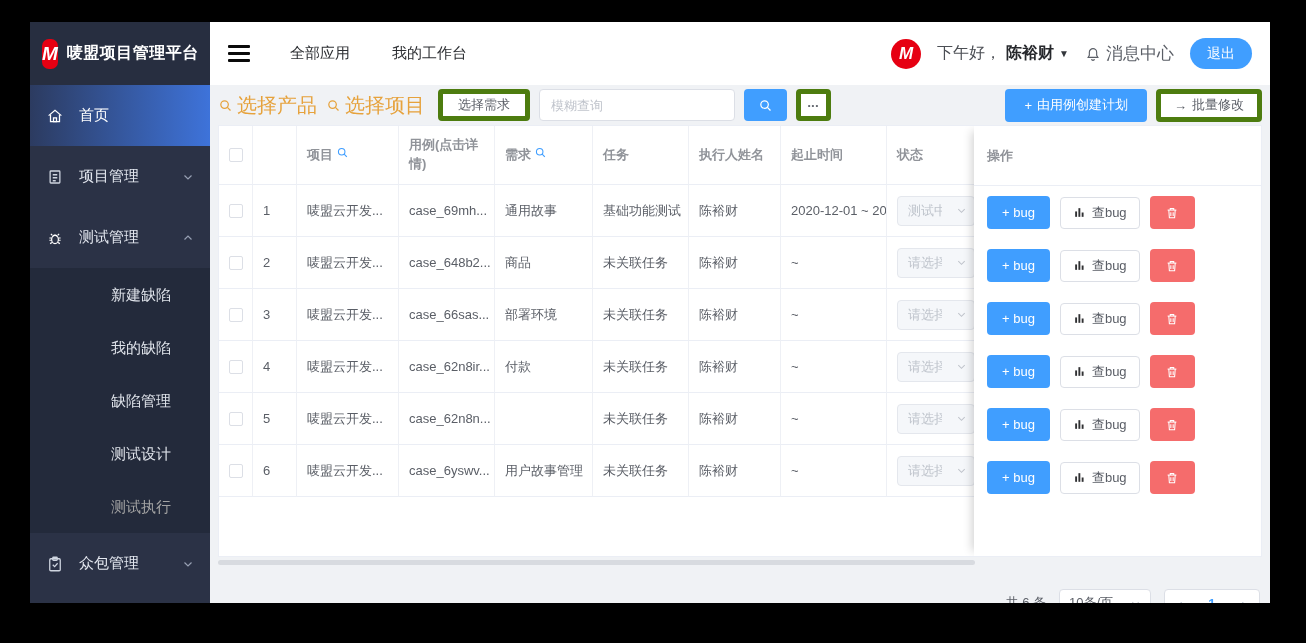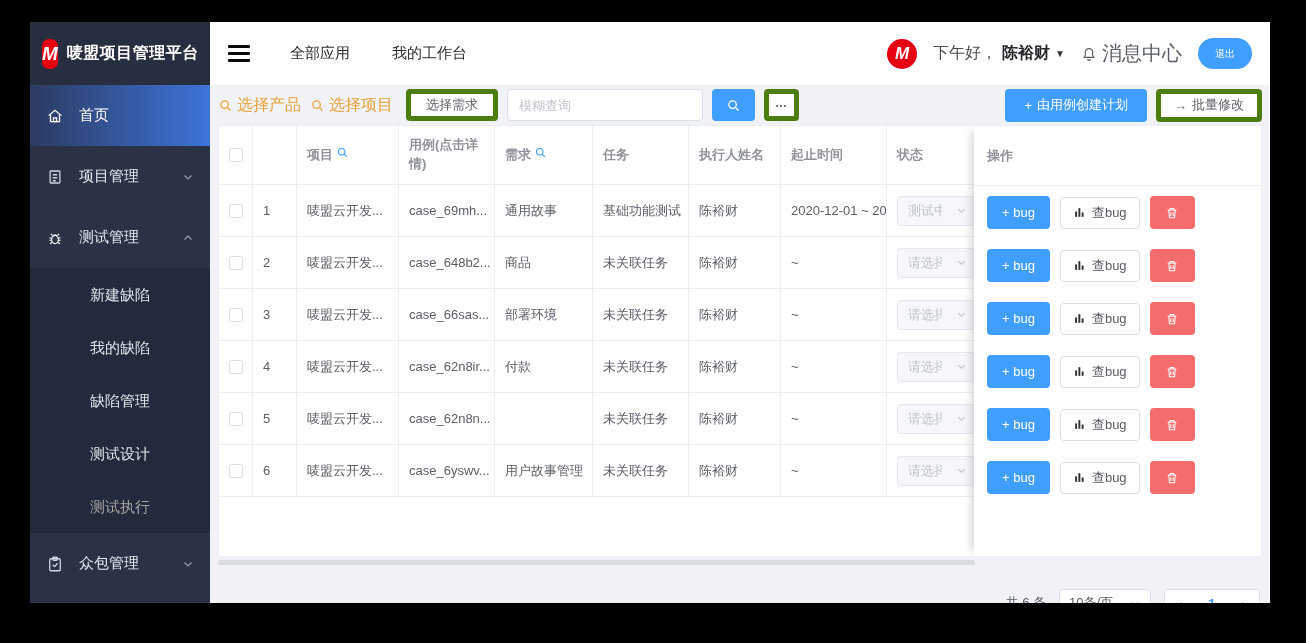--- a/index.html
+++ b/index.html
@@ -8,42 +8,42 @@
 
   
   .sidebar { width:180px; flex-shrink:0; background:#2b3246; color:#dfe3ea; display:flex; flex-direction:column; overflow:hidden; }
   .side-logo { height:63px; flex-shrink:0; background:#272e40; display:flex; align-items:center; gap:9px; padding:0 12px; }
   .logo-badge { width:30px; height:30px; border-radius:7px; background:#e60012; color:#fff; display:flex; align-items:center; justify-content:center; font-weight:bold; font-style:italic; font-size:19px; }
   .side-title { color:#fff; font-size:16px; font-weight:bold; white-space:nowrap; letter-spacing:.5px; }
   .menu-item { height:61px; flex-shrink:0; display:flex; align-items:center; gap:15px; padding:0 16px; font-size:15px; color:#e4e8f0; cursor:pointer; }
   .menu-item.active { background:linear-gradient(90deg,#2c3b60 0%,#3e73da 100%); color:#fff; }
   .menu-item .chev { margin-left:auto; color:#97a0b3; display:flex; }
   .submenu { background:#232a3b; flex-shrink:0; }
-  .submenu-item { height:53px; line-height:53px; padding-left:60px; font-size:15px; color:#dfe3ea; cursor:pointer; }
+  .submenu-item { height:53px; line-height:53px; padding-left:81px; font-size:15px; color:#dfe3ea; cursor:pointer; }
   .submenu-item.active { color:#a3a3a3; }
   .ic { display:inline-flex; flex-shrink:0; }
 
   
   .main { flex:1; display:flex; flex-direction:column; min-width:0; }
   .topbar { height:63px; flex-shrink:0; background:#fff; display:flex; align-items:center; padding:0 18px; }
   .burger { display:flex; flex-direction:column; gap:4px; margin-right:40px; cursor:pointer; }
   .burger i { display:block; width:22px; height:3px; background:#0a0a0a; border-radius:1px; }
   .nav-link { font-size:15px; color:#2d2f33; margin-right:42px; cursor:pointer; }
   .top-right { margin-left:auto; display:flex; align-items:center; gap:16px; }
   .avatar { width:30px; height:30px; border-radius:50%; background:#e60012; color:#fff; display:flex; align-items:center; justify-content:center; font-weight:bold; font-style:italic; font-size:17px; }
   .greeting { font-size:16px; color:#4c4f55; display:flex; align-items:center; gap:5px; cursor:pointer; }
   .greeting b { color:#26282c; }
   .caret { font-size:10px; color:#33363b; }
-  .msg { display:flex; align-items:center; gap:5px; font-size:20px; color:#5a5e66; cursor:pointer; }
-  .logout-btn { background:#409eff; color:#fff; border:none; border-radius:16px; height:31px; padding:0 17px; font-size:10px; cursor:pointer; }
+  .msg { display:flex; align-items:center; gap:5px; font-size:17px; color:#5a5e66; cursor:pointer; }
+  .logout-btn { background:#409eff; color:#fff; border:none; border-radius:16px; height:31px; padding:0 17px; font-size:14px; cursor:pointer; }
 
   
   .content { flex:1; position:relative; padding:0 8px; }
   .toolbar { height:40px; display:flex; align-items:center; gap:9px; }
-  .link-orange { display:flex; align-items:center; gap:4px; color:#e6a23c; font-size:16px; cursor:pointer; }
+  .link-orange { display:flex; align-items:center; gap:4px; color:#e6a23c; font-size:20px; cursor:pointer; }
   .btn { height:32px; border-radius:4px; font-size:13px; display:inline-flex; align-items:center; justify-content:center; cursor:pointer; border:5px solid #4d7c0f; background:#fff; color:#5a5e66; }
   .btn-req { padding:0 15px; margin-left:4px; }
   .tb-input { width:196px; height:32px; border:1px solid #dcdfe6; border-radius:4px; padding:0 11px; font-size:13px; color:#5a5e66; outline:none; font-family:inherit; }
   .tb-input::placeholder { color:#c0c4cc; }
   .btn-search { width:43px; background:#409eff; border-color:#409eff; }
   .btn-dots { width:35px; font-size:8px; letter-spacing:1px; color:#5a5e66; }
   .toolbar-right { margin-left:auto; display:flex; gap:9px; }
   .btn-primary { background:#409eff; border-color:#409eff; color:#fff; padding:0 14px; height:33px; gap:5px; }
   .btn-plain { padding:0 13px; height:33px; gap:5px; }
 

